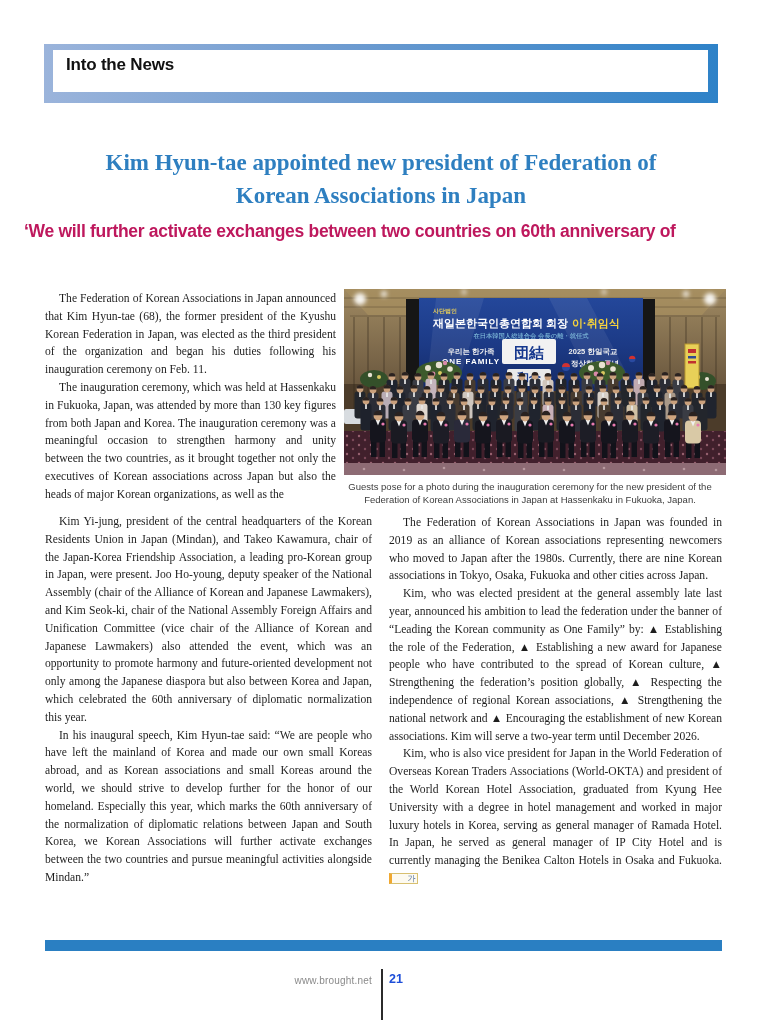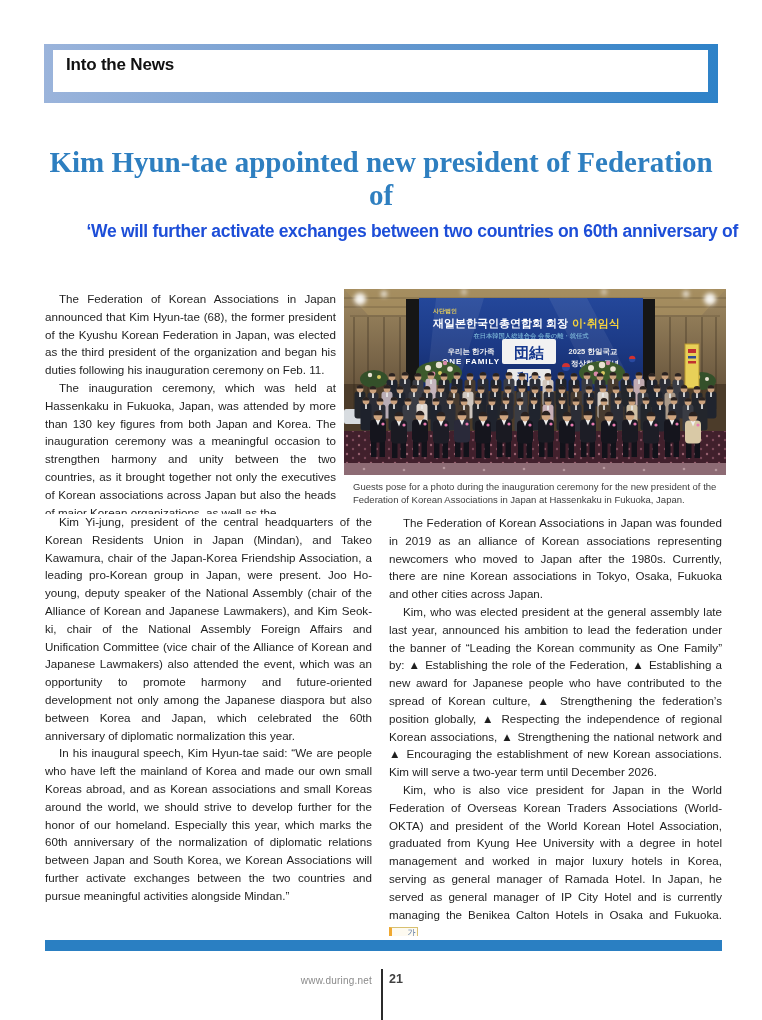--- a/index.html
+++ b/index.html
@@ -9,64 +9,65 @@
   
   .section-box{position:absolute;left:44px;top:44px;width:674px;height:59px;box-sizing:border-box;
      padding:6px 10px 11px 9px;background:linear-gradient(90deg,#9bb4db 0%,#6d9bd0 45%,#2e82c8 100%);}
   .section-box-inner{width:100%;height:100%;background:#fff;box-sizing:border-box;
      padding:5px 0 0 13px;}
   .section-title{font-size:17px;font-weight:bold;color:#111;letter-spacing:-0.2px;}
 
   
   .headline{position:absolute;left:44px;top:146px;width:674px;text-align:center;
      font-family:"Liberation Serif",serif;font-weight:bold;color:#2e7fc0;
-     font-size:29px;line-height:33px;}
-  .subheadline{position:absolute;left:24px;top:219px;width:714px;text-align:right;
-     font-size:17.5px;line-height:25px;font-weight:bold;color:#1d4ed8;letter-spacing:-0.3px;}
+     font-size:23px;line-height:33px;}
+  .subheadline{position:absolute;left:24px;top:219px;width:714px;text-align:left;
+     font-size:17.5px;line-height:25px;font-weight:bold;color:#be185d;letter-spacing:-0.3px;}
 
   
   .body-txt{font-size:11.6px;line-height:17.8px;text-align:justify;color:#1e1e1e;}
-  .body-txt p{margin:0;text-indent:14px;}
+  .body-txt p{margin:0;text-indent:14px;font-family:Liberation Serif, serif;}
   .body-txt p.noindent{text-indent:0;}
   .colA{position:absolute;left:45px;top:290px;width:291px;height:224px;overflow:hidden;}
   .colB{position:absolute;left:45px;top:513px;width:327px;height:427px;overflow:hidden;}
   .colC{position:absolute;left:389px;top:514px;width:333px;height:422px;overflow:hidden;}
 
   
   .photo{position:absolute;left:344px;top:289px;width:382px;height:186px;overflow:hidden;background:#2a2118;}
   .caption{position:absolute;left:340px;top:480px;width:380px;font-size:9.5px;line-height:13px;
-     color:#3d3d3d;text-align:left;margin-left:13px;}
+     color:#3d3d3d;text-align:center;}
 
   
   .endmark{display:inline-block;font-size:8px;line-height:9px;color:#4a6a9a;
      border:1px solid #d8c070;border-left:3px solid #f0a830;background:#fdfaf0;
      padding:0 1.5px;vertical-align:1px;}
 
   
   .bottom-bar{position:absolute;left:45px;top:940px;width:677px;height:11px;background:#2a7fc2;}
   .footer-url{position:absolute;left:222px;top:975px;width:150px;text-align:right;
      font-size:10px;color:#8a8a8a;letter-spacing:0.2px;}
   .footer-divider{position:absolute;left:381px;top:969px;width:1.5px;height:51px;background:#2b2b2b;}
-  .footer-page{position:absolute;left:389px;top:972px;font-size:12.5px;font-weight:bold;color:#404040;}
+  .footer-page{position:absolute;left:389px;top:972px;font-size:12.5px;font-weight:bold;color:#1d4ed8;}
 
   svg text{font-family:"Liberation Sans",sans-serif;}
 </style>
 </head>
 <body>
 
 <div class="page">
 
   <div class="section-box">
     <div class="section-box-inner">
       <span class="section-title">Into the News</span>
     </div>
   </div>
 
   <div class="headline">
     <div>Kim Hyun-tae appointed new president of Federation of</div>
+    <div>Korean Associations in Japan</div>
   </div>
   <div class="subheadline">
     <div>‘We will further activate exchanges between two countries on 60th anniversary of</div>
   </div>
 
   <div class="colA body-txt">
     <p>The Federation of Korean Associations in Japan announced that Kim Hyun-tae (68), the former president of the Kyushu Korean Federation in Japan, was elected as the third president of the organization and began his duties following his inauguration ceremony on Feb. 11.</p>
     <p>The inauguration ceremony, which was held at Hassenkaku in Fukuoka, Japan, was attended by more than 130 key figures from both Japan and Korea. The inauguration ceremony was a meaningful occasion to strengthen harmony and unity between the two countries, as it brought together not only the executives of Korean associations across Japan but also the heads of major Korean organizations, as well as the</p>
   </div>
 
@@ -320,17 +321,17 @@
 
   <div class="caption">Guests pose for a photo during the inauguration ceremony for the new president of the Federation of Korean Associations in Japan at Hassenkaku in Fukuoka, Japan.</div>
 
   <div class="colC body-txt">
     <p>The Federation of Korean Associations in Japan was founded in 2019 as an alliance of Korean associations representing newcomers who moved to Japan after the 1980s. Currently, there are nine Korean associations in Tokyo, Osaka, Fukuoka and other cities across Japan.</p>
     <p>Kim, who was elected president at the general assembly late last year, announced his ambition to lead the federation under the banner of “Leading the Korean community as One Family” by: ▲ Establishing the role of the Federation, ▲ Establishing a new award for Japanese people who have contributed to the spread of Korean culture, ▲ Strengthening the federation’s position globally, ▲ Respecting the independence of regional Korean associations, ▲ Strengthening the national network and ▲ Encouraging the establishment of new Korean associations. Kim will serve a two-year term until December 2026.</p>
     <p><span>Kim, who is also vice president for Japan in the World Federation of Overseas Korean Traders Associations (World-OKTA) and president of the World Korean Hotel Association, graduated from Kyung Hee University with a degree in hotel management and worked in major luxury hotels in Korea, serving as general manager of Ramada Hotel. In Japan, he served as general manager of IP City Hotel and is currently managing the Benikea Calton Hotels in Osaka and Fukuoka.</span> <span class="endmark">가</span></p>
   </div>
 
   <div class="bottom-bar"></div>
-  <div class="footer-url">www.during.net</div>
+  <div class="footer-url">www.brought.net</div>
   <div class="footer-divider"></div>
   <div class="footer-page">21</div>
 
 </div>
 
 </body></html>

